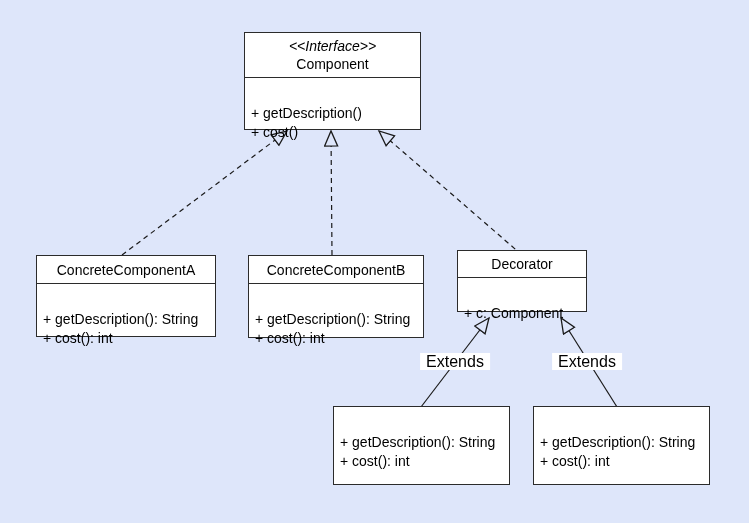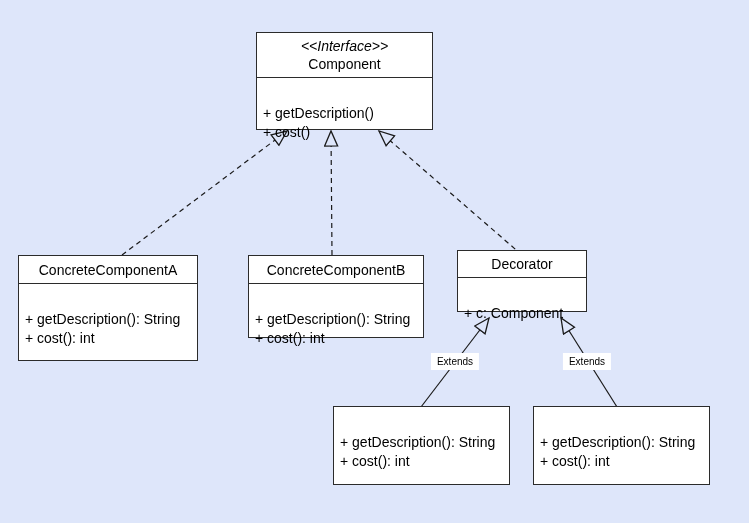--- a/index.html
+++ b/index.html
@@ -50,21 +50,21 @@
   .uml-class .member{
     font-size:14px;
     line-height:19px;
     white-space:nowrap;
   }
   .edge-label{
     position:absolute;
     transform:translateX(-50%);
     background:#ffffff;
     color:#000;
-    font-size:10px;
+    font-size:16px;
     line-height:17px;
     padding:0 6px;
     white-space:nowrap;
   }
 </style>
 </head>
 <body>
 
 <div class="stage">
 
@@ -76,32 +76,32 @@
     </defs>
 
     <line x1="122" y1="255" x2="287" y2="131" stroke="#1a1a1a" stroke-width="1.2" stroke-dasharray="5,4" marker-end="url(#hollow-triangle)"></line>
     <line x1="332" y1="255" x2="331" y2="131" stroke="#1a1a1a" stroke-width="1.2" stroke-dasharray="5,4" marker-end="url(#hollow-triangle)"></line>
     <line x1="522" y1="255" x2="379" y2="131" stroke="#1a1a1a" stroke-width="1.2" stroke-dasharray="5,4" marker-end="url(#hollow-triangle)"></line>
 
     <line x1="421" y1="407" x2="489" y2="318" stroke="#1a1a1a" stroke-width="1.2" marker-end="url(#hollow-triangle)"></line>
     <line x1="617" y1="407" x2="561" y2="318" stroke="#1a1a1a" stroke-width="1.2" marker-end="url(#hollow-triangle)"></line>
   </svg>
 
-  <div class="uml-class" style="left:256px;top:32px;width:177px;height:98px">
+  <div class="uml-class" style="left:244px;top:32px;width:177px;height:98px">
     <div class="hdr" style="height:45px">
       <div class="stereo">&lt;&lt;Interface&gt;&gt;</div>
       <div class="cname">Component</div>
     </div>
     <div class="cbody">
       <div class="member">+ getDescription()</div>
       <div class="member">+ cost()</div>
     </div>
   </div>
 
-  <div class="uml-class" style="left:18px;top:255px;width:180px;height:106px">
+  <div class="uml-class" style="left:36px;top:255px;width:180px;height:82px">
     <div class="hdr" style="height:28px">
       <div class="cname">ConcreteComponentA</div>
     </div>
     <div class="cbody">
       <div class="member">+ getDescription(): String</div>
       <div class="member">+ cost(): int</div>
     </div>
   </div>
 
   <div class="uml-class" style="left:248px;top:255px;width:176px;height:83px">

